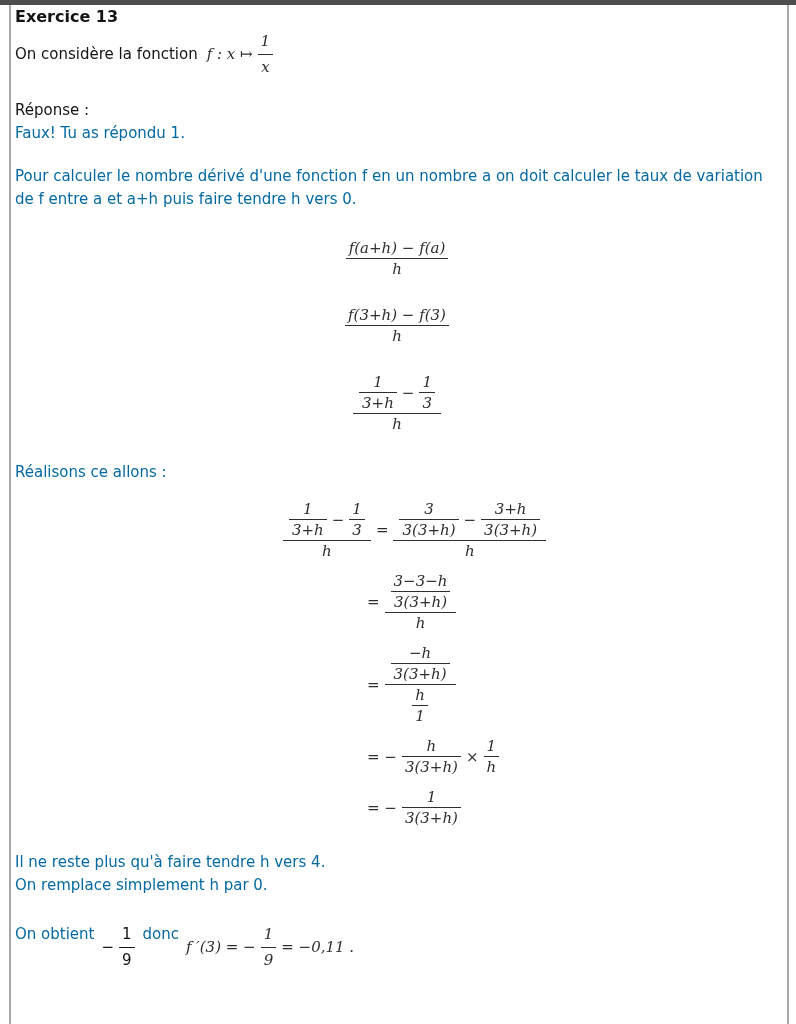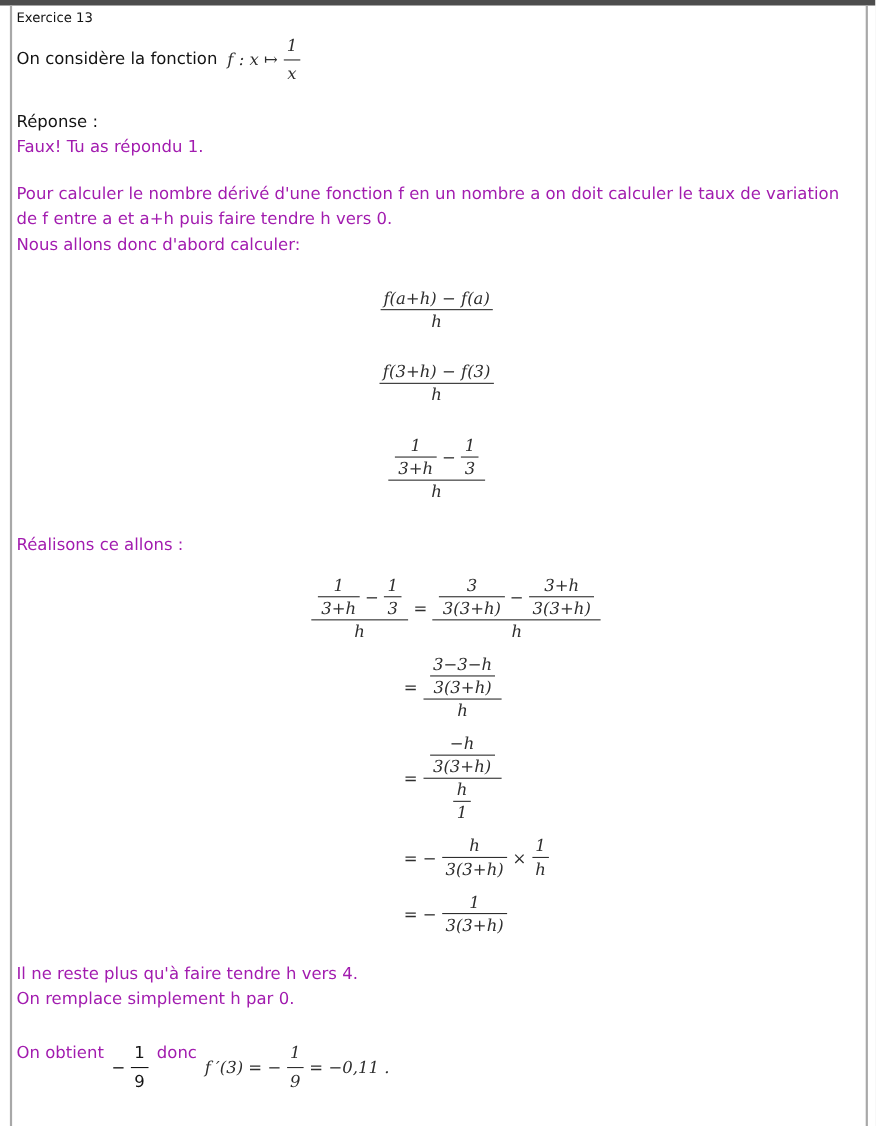--- a/index.html
+++ b/index.html
@@ -13,23 +13,23 @@
     font-size: 15px;
     color: #131313;
     overflow: hidden;
   }
   .topbar { position: absolute; top: 0; left: 0; width: 796px; height: 5px; background: #4d4d4d; }
   .vline { position: absolute; top: 5px; width: 2px; height: 1019px; background: #a8a8a8; }
   .vline.left { left: 9px; }
   .vline.right { left: 787px; }
   .content { position: absolute; top: 5px; left: 15px; width: 764px; }
 
-  .title { font-size: 12px; font-weight: normal; margin: 2px 0 4px; line-height: 19px; }
+  .title { font-size: 16px; font-weight: bold; margin: 2px 0 4px; line-height: 19px; }
   .line { line-height: 23px; }
-  .red { color: #a21caf; }
+  .red { color: #0369a1; }
   .gap-top { margin-top: 20px; }
   .gap-top-lg { margin-top: 24px; }
 
   .question { margin: 4px 0 0; line-height: 23px; }
   .question .math { vertical-align: middle; margin: 0 3px 0 7px; }
 
   
   .math {
     font-family: "DejaVu Serif", "Liberation Serif", serif;
     font-style: italic;
@@ -83,21 +83,20 @@
               </span>
             </span>
           </span>
         </span>
     </div>
 
     <div class="line gap-top">Réponse :</div>
     <div class="line red">Faux! Tu as répondu 1.</div>
 
     <div class="line red gap-top">Pour calculer le nombre dérivé d'une fonction f en un nombre a on doit calculer le taux de variation de f entre a et a+h puis faire tendre h vers 0.</div>
-    <div class="line red">Nous allons donc d'abord calculer:</div>
 
     <div class="formula-center">
       <span class="math">
           <span class="frac">
             <span class="num">
               <span>f(a+h) − f(a)</span>
             </span>
             <span class="den">
               <span>h</span>
             </span>

